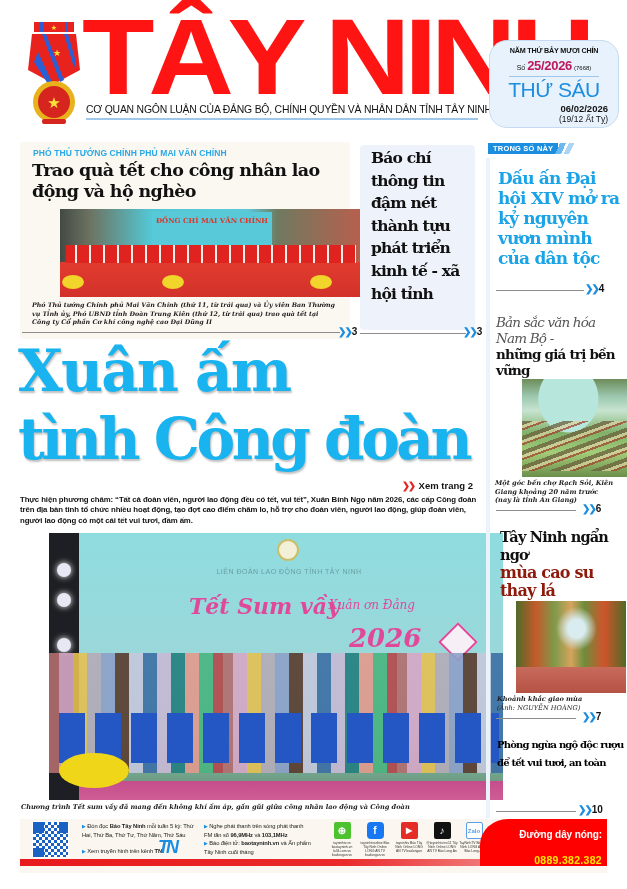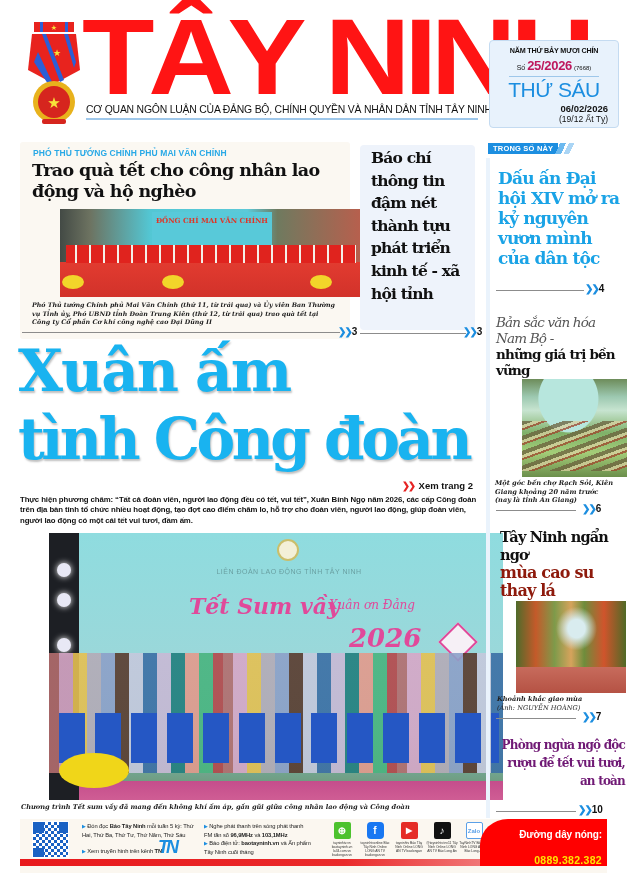--- a/index.html
+++ b/index.html
@@ -17,21 +17,21 @@
     white-space: nowrap;
   }
   .tagline {
     position: absolute; left: 86px; top: 104px; width: 392px;
     font-family: "Liberation Sans Narrow", "Liberation Sans", sans-serif;
     font-size: 10.4px; color: #111; letter-spacing: -0.2px; white-space: nowrap;
     padding-bottom: 3px; border-bottom: 2px solid #9ec7ea;
   }
   .issue-box {
     position: absolute; left: 489px; top: 40px; width: 130px; height: 88px;
-    background: #e8f2fc; border: 1px solid #c4dbf1; border-radius: 4px;
+    background: #e8f2fc; border: 1px solid #c4dbf1; border-radius: 18px;
     text-align: center; padding-top: 5px;
   }
   .issue-year { font-size: 7.2px; font-weight: 700; color: #111; letter-spacing: -0.2px; }
   .issue-num { font-size: 7px; color: #111; margin-top: 3px; }
   .issue-num .big { font-size: 13px; font-weight: 800; color: #be185d; letter-spacing: -0.3px; }
   .issue-num .small { font-size: 6px; }
   .issue-sep { width: 90px; height: 1px; background: #9ec7ea; margin: 3px auto 2px; }
   .issue-day { font-size: 21px; font-weight: 400; color: #1c8ee0; letter-spacing: -0.5px; line-height: 22px; }
   .issue-date { font-size: 9.5px; font-weight: 700; color: #111; text-align: right; padding-right: 10px; margin-top: 2px; }
   .issue-lunar { font-size: 8.5px; color: #111; text-align: right; padding-right: 10px; }
@@ -222,22 +222,22 @@
       linear-gradient(180deg, rgba(0,0,0,0) 0%, rgba(0,0,0,0) 72%, #c76b5c 72%, #b55244 100%),
       radial-gradient(ellipse at 55% 30%, #d9ecef 0 10%, transparent 24%),
       linear-gradient(90deg, #4f6b2a 0%, #c45a2a 18%, #7e9a4a 35%, #d6a35c 50%, #6e8d3c 62%, #d0542c 80%, #506a26 100%);
   }
   .caption-rubber {
     position: absolute; left: 497px; top: 695px; width: 120px; font-size: 6.6px; line-height: 8.6px;
   }
   .caption-rubber .credit { font-weight: 400; }
   .sb-headline-4 {
     position: absolute; left: 497px; top: 736px; width: 128px;
-    font-family: "DejaVu Serif", serif; font-weight: 700; font-size: 12px; line-height: 18px;
-    color: #701a75; letter-spacing: -0.8px; text-align: right;
+    font-family: "DejaVu Serif", serif; font-weight: 700; font-size: 10px; line-height: 18px;
+    color: #000000; letter-spacing: -0.8px;
   }
 
   
   .footer {
     position: absolute; left: 20px; top: 819px; width: 587px; height: 54px;
     background: #fbf7f0;
   }
   .footer-redbar {
     position: absolute; left: 20px; top: 859px; width: 540px; height: 7px;
     background: linear-gradient(90deg, #e8191c 0%, #ea2a2b 60%, #f4a2a2 100%);

